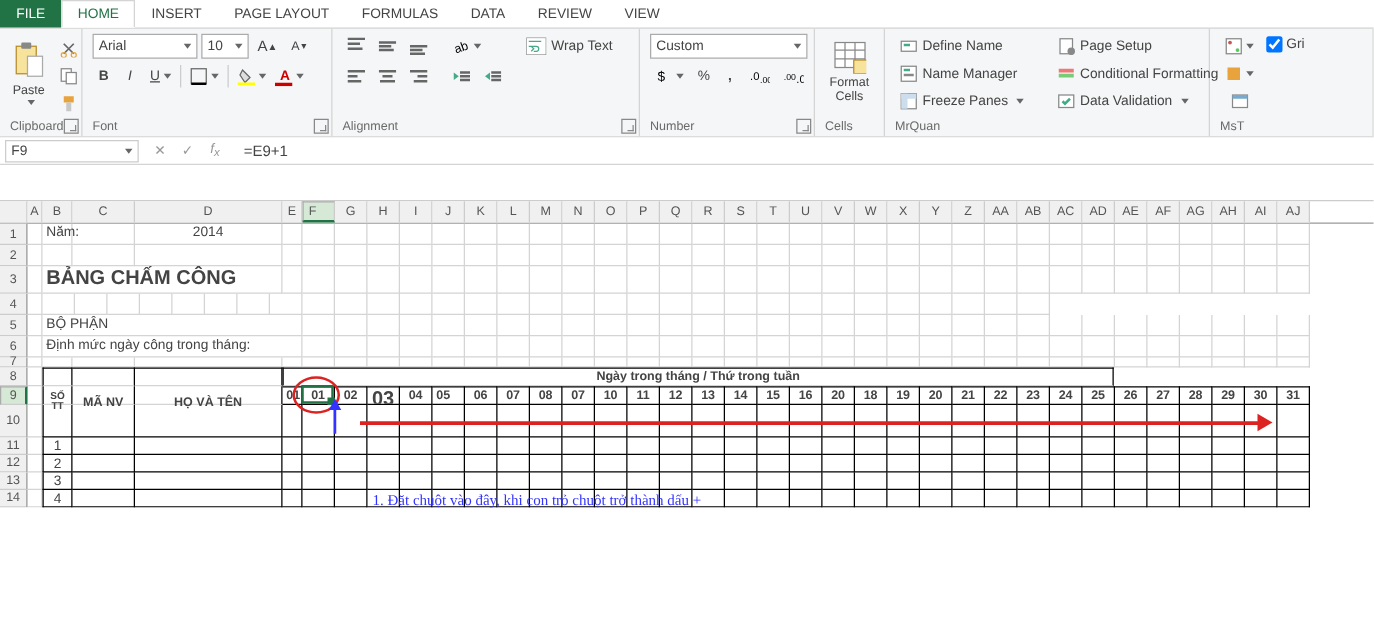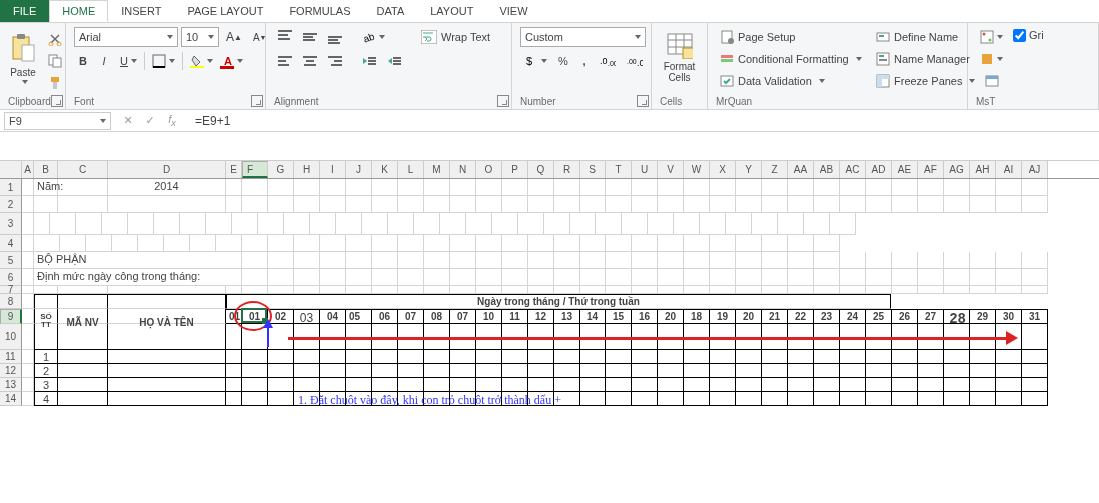--- a/index.html
+++ b/index.html
@@ -65,21 +65,21 @@
 </head>
 <body>
 
 <div class="tabs">
   <div class="tab file">FILE</div>
   <div class="tab active">HOME</div>
   <div class="tab">INSERT</div>
   <div class="tab">PAGE LAYOUT</div>
   <div class="tab">FORMULAS</div>
   <div class="tab">DATA</div>
-  <div class="tab">LAYOUT</div>
+  <div class="tab">REVIEW</div>
   <div class="tab">VIEW</div>
 </div>
 
 <div class="ribbon">
 
   <div class="group" style="width:66px">
     <div class="group-body">
       <div class="big-btn">
         <svg width="28" height="32" viewBox="0 0 28 32">
             <rect x="4" y="4" width="16" height="22" fill="#f7e39b" stroke="#b78b2a"></rect>
@@ -111,21 +111,21 @@
           </div>
       </div>
     </div>
     <div class="group-label">Clipboard</div>
     <div class="dialog-launch"></div>
   </div>
 
   <div class="group" style="width:200px">
     <div class="group-body vstack">
       <div class="hstack">
-        <div class="sel" style="width:104px">
+        <div class="sel" style="width:84px">
             <span>Arial</span>
             <span class="dd" style="margin-left:auto"></span>
           </div>
         <div class="sel" style="width:38px">
             <span>10</span>
             <span class="dd" style="margin-left:auto"></span>
           </div>
         <div class="btn" style="font-size:12px">A<span style="font-size:8px;vertical-align:super">▲</span></div>
         <div class="btn" style="font-size:10px">A<span style="font-size:7px;vertical-align:super">▼</span></div>
       </div>
@@ -306,45 +306,20 @@
         <span style="white-space:pre;text-align:center;line-height:1.1">Format
 Cells</span>
       </div>
     </div>
     <div class="group-label">Cells</div>
   </div>
 
   <div class="group" style="width:260px">
     <div class="group-body">
       <div class="vstack" style="gap:2px">
-        <div class="btn" style="justify-content:flex-start;gap:4px;width:150px">
-            <svg width="14" height="14">
-              <rect x="2" y="1" width="10" height="12" fill="#fff" stroke="#888"></rect>
-              <circle cx="11" cy="11" r="3" fill="#888"></circle>
-            </svg>
-            <span>Page Setup</span>
-          </div>
-        <div class="btn" style="justify-content:flex-start;gap:4px;width:150px">
-            <svg width="14" height="14">
-              <rect x="1" y="3" width="12" height="3" fill="#e77"></rect>
-              <rect x="1" y="7" width="12" height="3" fill="#7c7"></rect>
-            </svg>
-            <span>Conditional Formatting</span>
-            <span class="dd"></span>
-          </div>
-        <div class="btn" style="justify-content:flex-start;gap:4px;width:150px">
-            <svg width="14" height="14">
-              <rect x="1" y="2" width="12" height="10" fill="#fff" stroke="#888"></rect>
-              <path d="M4 7 l2 2 l4 -4" fill="none" stroke="#4a8" stroke-width="2"></path>
-            </svg>
-            <span>Data Validation</span>
-            <span class="dd"></span>
-          </div>
-      </div>
-      <div class="vstack" style="gap:2px">
         <div class="btn" style="justify-content:flex-start;gap:4px;width:120px">
             <svg width="14" height="14">
               <rect x="1" y="3" width="12" height="8" fill="#fff" stroke="#888"></rect>
               <rect x="3" y="5" width="5" height="2" fill="#4a8"></rect>
             </svg>
             <span>Define Name</span>
           </div>
         <div class="btn" style="justify-content:flex-start;gap:4px;width:120px">
             <svg width="14" height="14">
               <rect x="1" y="1" width="12" height="12" fill="#fff" stroke="#888"></rect>
@@ -353,20 +328,45 @@
             </svg>
             <span>Name Manager</span>
           </div>
         <div class="btn" style="justify-content:flex-start;gap:4px;width:120px">
             <svg width="14" height="14">
               <rect x="1" y="1" width="12" height="12" fill="#fff" stroke="#888"></rect>
               <rect x="1" y="1" width="5" height="12" fill="#cde"></rect>
               <rect x="1" y="1" width="12" height="4" fill="#cde"></rect>
             </svg>
             <span>Freeze Panes</span>
+            <span class="dd"></span>
+          </div>
+      </div>
+      <div class="vstack" style="gap:2px">
+        <div class="btn" style="justify-content:flex-start;gap:4px;width:150px">
+            <svg width="14" height="14">
+              <rect x="2" y="1" width="10" height="12" fill="#fff" stroke="#888"></rect>
+              <circle cx="11" cy="11" r="3" fill="#888"></circle>
+            </svg>
+            <span>Page Setup</span>
+          </div>
+        <div class="btn" style="justify-content:flex-start;gap:4px;width:150px">
+            <svg width="14" height="14">
+              <rect x="1" y="3" width="12" height="3" fill="#e77"></rect>
+              <rect x="1" y="7" width="12" height="3" fill="#7c7"></rect>
+            </svg>
+            <span>Conditional Formatting</span>
+            <span class="dd"></span>
+          </div>
+        <div class="btn" style="justify-content:flex-start;gap:4px;width:150px">
+            <svg width="14" height="14">
+              <rect x="1" y="2" width="12" height="10" fill="#fff" stroke="#888"></rect>
+              <path d="M4 7 l2 2 l4 -4" fill="none" stroke="#4a8" stroke-width="2"></path>
+            </svg>
+            <span>Data Validation</span>
             <span class="dd"></span>
           </div>
       </div>
     </div>
     <div class="group-label">MrQuan</div>
   </div>
 
   <div class="group" style="flex:1;min-width:60px">
     <div class="group-body">
       <div class="vstack" style="gap:2px">
@@ -530,20 +530,21 @@
         <div class="cell " style="width: 26px;"></div>
         <div class="cell " style="width: 26px;"></div>
         <div class="cell " style="width: 26px;"></div>
         <div class="cell " style="width: 26px;"></div>
         <div class="cell " style="width: 26px;"></div>
         <div class="cell " style="width: 26px;"></div>
       </div>
       <div class="row" style="height: 22px;">
         <div class="rowhdr" style="height: 22px;">3</div>
         <div class="cell " style="width: 12px;"></div>
+        <div class="cell " style="width: 192px; font-weight: bold; font-size: 16px; font-family: Arial; overflow: visible;">BẢNG CHẤM CÔNG</div>
         <div class="cell " style="width: 16px;"></div>
         <div class="cell " style="width: 26px;"></div>
         <div class="cell " style="width: 26px;"></div>
         <div class="cell " style="width: 26px;"></div>
         <div class="cell " style="width: 26px;"></div>
         <div class="cell " style="width: 26px;"></div>
         <div class="cell " style="width: 26px;"></div>
         <div class="cell " style="width: 26px;"></div>
         <div class="cell " style="width: 26px;"></div>
         <div class="cell " style="width: 26px;"></div>
@@ -727,21 +728,21 @@
       <div class="row" style="height: 15px;">
         <div class="rowhdr sel" style="height: 15px;">9</div>
         <div class="cell " style="width: 12px;"></div>
         <div class="cell bl br" style="width: 24px; font-size: 8px; font-weight: bold; white-space: pre; line-height: 1; text-align: center; overflow: visible; padding-top: 4px;">SỐ
 TT</div>
         <div class="cell br" style="width: 50px; font-weight: bold; font-size: 10px; text-align: center; padding-top: 8px; overflow: visible;">MÃ NV</div>
         <div class="cell br" style="width: 118px; font-weight: bold; font-size: 10px; text-align: center; padding-top: 8px; overflow: visible;">HỌ VÀ TÊN</div>
         <div class="cell br bb bt" style="width: 16px; text-align: center; font-weight: bold; font-size: 10px; overflow: visible;">01</div>
         <div class="cell br bb bt" style="width: 26px; text-align: center; font-weight: bold; font-size: 10px;">01</div>
         <div class="cell br bb bt" style="width: 26px; text-align: center; font-weight: bold; font-size: 10px;">02</div>
-        <div class="cell br bb bt" style="width: 26px; text-align: center; font-weight: normal; font-size: 12px;">03</div>
+        <div class="cell br bb bt" style="width: 26px; text-align: center; font-weight: bold; font-size: 16px;">03</div>
         <div class="cell br bb bt" style="width: 26px; text-align: center; font-weight: bold; font-size: 10px;">04</div>
         <div class="cell br bb bt" style="width: 26px; text-align: left; font-weight: bold; font-size: 10px;">05</div>
         <div class="cell br bb bt" style="width: 26px; text-align: center; font-weight: bold; font-size: 10px;">06</div>
         <div class="cell br bb bt" style="width: 26px; text-align: center; font-weight: bold; font-size: 10px;">07</div>
         <div class="cell br bb bt" style="width: 26px; text-align: center; font-weight: bold; font-size: 10px;">08</div>
         <div class="cell br bb bt" style="width: 26px; text-align: center; font-weight: bold; font-size: 10px;">07</div>
         <div class="cell br bb bt" style="width: 26px; text-align: center; font-weight: bold; font-size: 10px;">10</div>
         <div class="cell br bb bt" style="width: 26px; text-align: center; font-weight: bold; font-size: 10px;">11</div>
         <div class="cell br bb bt" style="width: 26px; text-align: center; font-weight: bold; font-size: 10px;">12</div>
         <div class="cell br bb bt" style="width: 26px; text-align: center; font-weight: bold; font-size: 10px;">13</div>
@@ -752,21 +753,21 @@
         <div class="cell br bb bt" style="width: 26px; text-align: center; font-weight: bold; font-size: 10px;">18</div>
         <div class="cell br bb bt" style="width: 26px; text-align: center; font-weight: bold; font-size: 10px;">19</div>
         <div class="cell br bb bt" style="width: 26px; text-align: center; font-weight: bold; font-size: 10px;">20</div>
         <div class="cell br bb bt" style="width: 26px; text-align: center; font-weight: bold; font-size: 10px;">21</div>
         <div class="cell br bb bt" style="width: 26px; text-align: center; font-weight: bold; font-size: 10px;">22</div>
         <div class="cell br bb bt" style="width: 26px; text-align: center; font-weight: bold; font-size: 10px;">23</div>
         <div class="cell br bb bt" style="width: 26px; text-align: center; font-weight: bold; font-size: 10px;">24</div>
         <div class="cell br bb bt" style="width: 26px; text-align: center; font-weight: bold; font-size: 10px;">25</div>
         <div class="cell br bb bt" style="width: 26px; text-align: center; font-weight: bold; font-size: 10px;">26</div>
         <div class="cell br bb bt" style="width: 26px; text-align: center; font-weight: bold; font-size: 10px;">27</div>
-        <div class="cell br bb bt" style="width: 26px; text-align: right; font-weight: bold; font-size: 14px; font-family: Liberation Mono, monospace;">28</div>
+        <div class="cell br bb bt" style="width: 26px; text-align: center; font-weight: bold; font-size: 10px;">28</div>
         <div class="cell br bb bt" style="width: 26px; text-align: center; font-weight: bold; font-size: 10px;">29</div>
         <div class="cell br bb bt" style="width: 26px; text-align: center; font-weight: bold; font-size: 10px;">30</div>
         <div class="cell br bb bt" style="width: 26px; text-align: center; font-weight: bold; font-size: 10px;">31</div>
       </div>
       <div class="row" style="height: 26px;">
         <div class="rowhdr" style="height: 26px;">10</div>
         <div class="cell " style="width: 12px;"></div>
         <div class="cell bl br bb" style="width: 24px;"></div>
         <div class="cell br bb" style="width: 50px;"></div>
         <div class="cell br bb" style="width: 118px;"></div>

